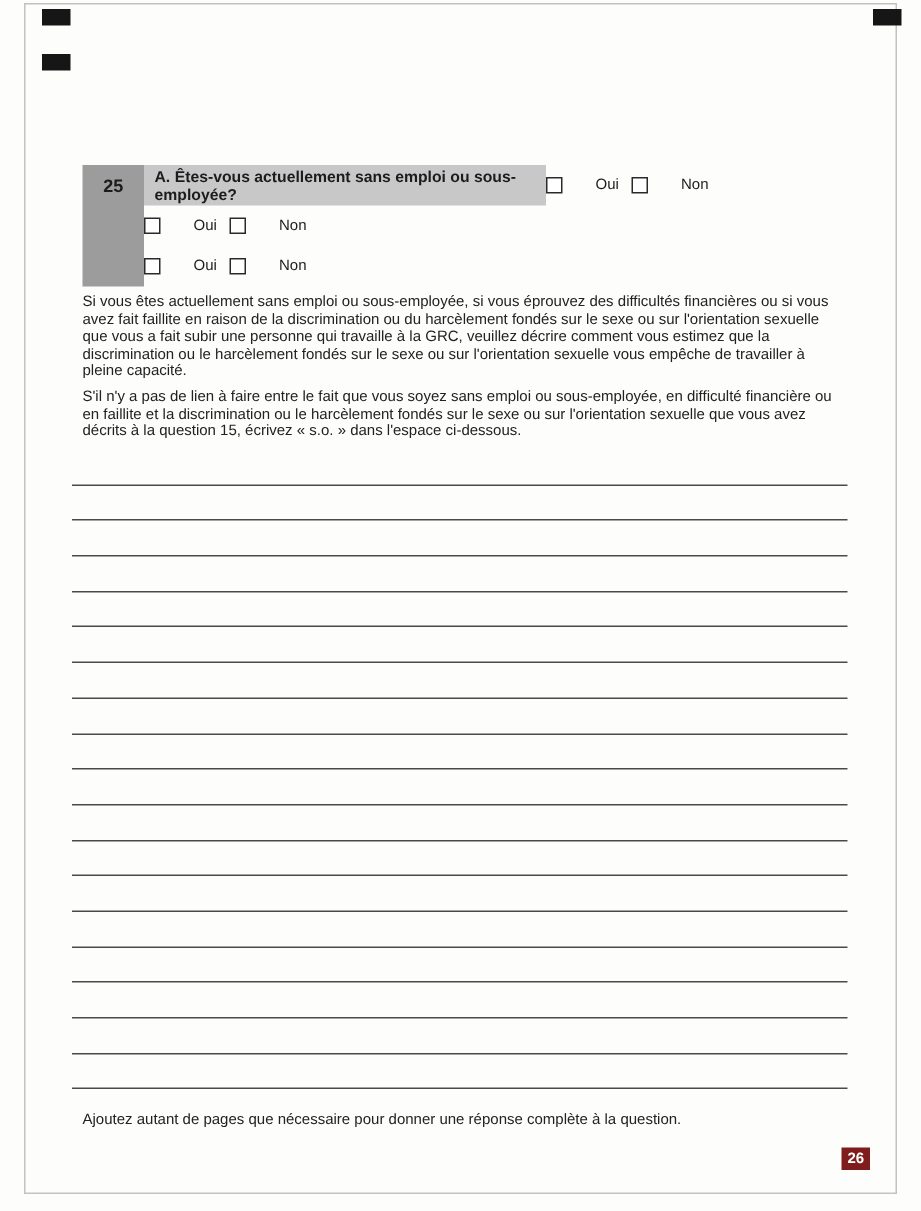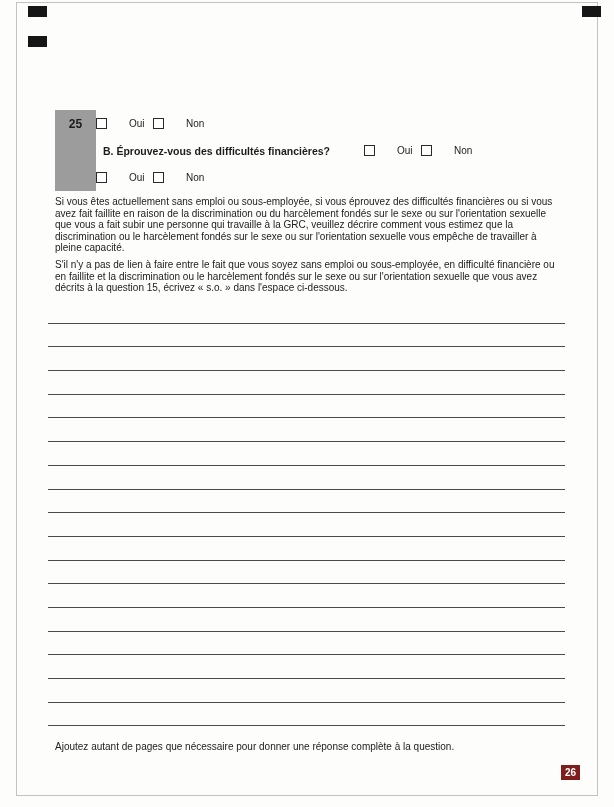--- a/index.html
+++ b/index.html
@@ -118,34 +118,34 @@
 
 <div class="mark mark-tl1"></div>
 <div class="mark mark-tl2"></div>
 <div class="mark mark-tr"></div>
 
 <div class="qblock">
   <div class="qnum">25</div>
   <div class="qrows">
 
     <div class="qrow shaded">
+      <div class="qlabel">A. Êtes-vous actuellement sans emploi ou sous-employée?</div>
       <div class="qopts">
         <span class="opt opt-oui">
           <span class="box"></span>
           <span>Oui</span>
         </span>
         <span class="opt">
           <span class="box"></span>
           <span>Non</span>
         </span>
       </div>
     </div>
 
     <div class="qrow">
-      <div class="qlabel">B. Éprouvez-vous des difficultés financières?</div>
       <div class="qopts">
         <span class="opt opt-oui">
           <span class="box"></span>
           <span>Oui</span>
         </span>
         <span class="opt">
           <span class="box"></span>
           <span>Non</span>
         </span>
       </div>

